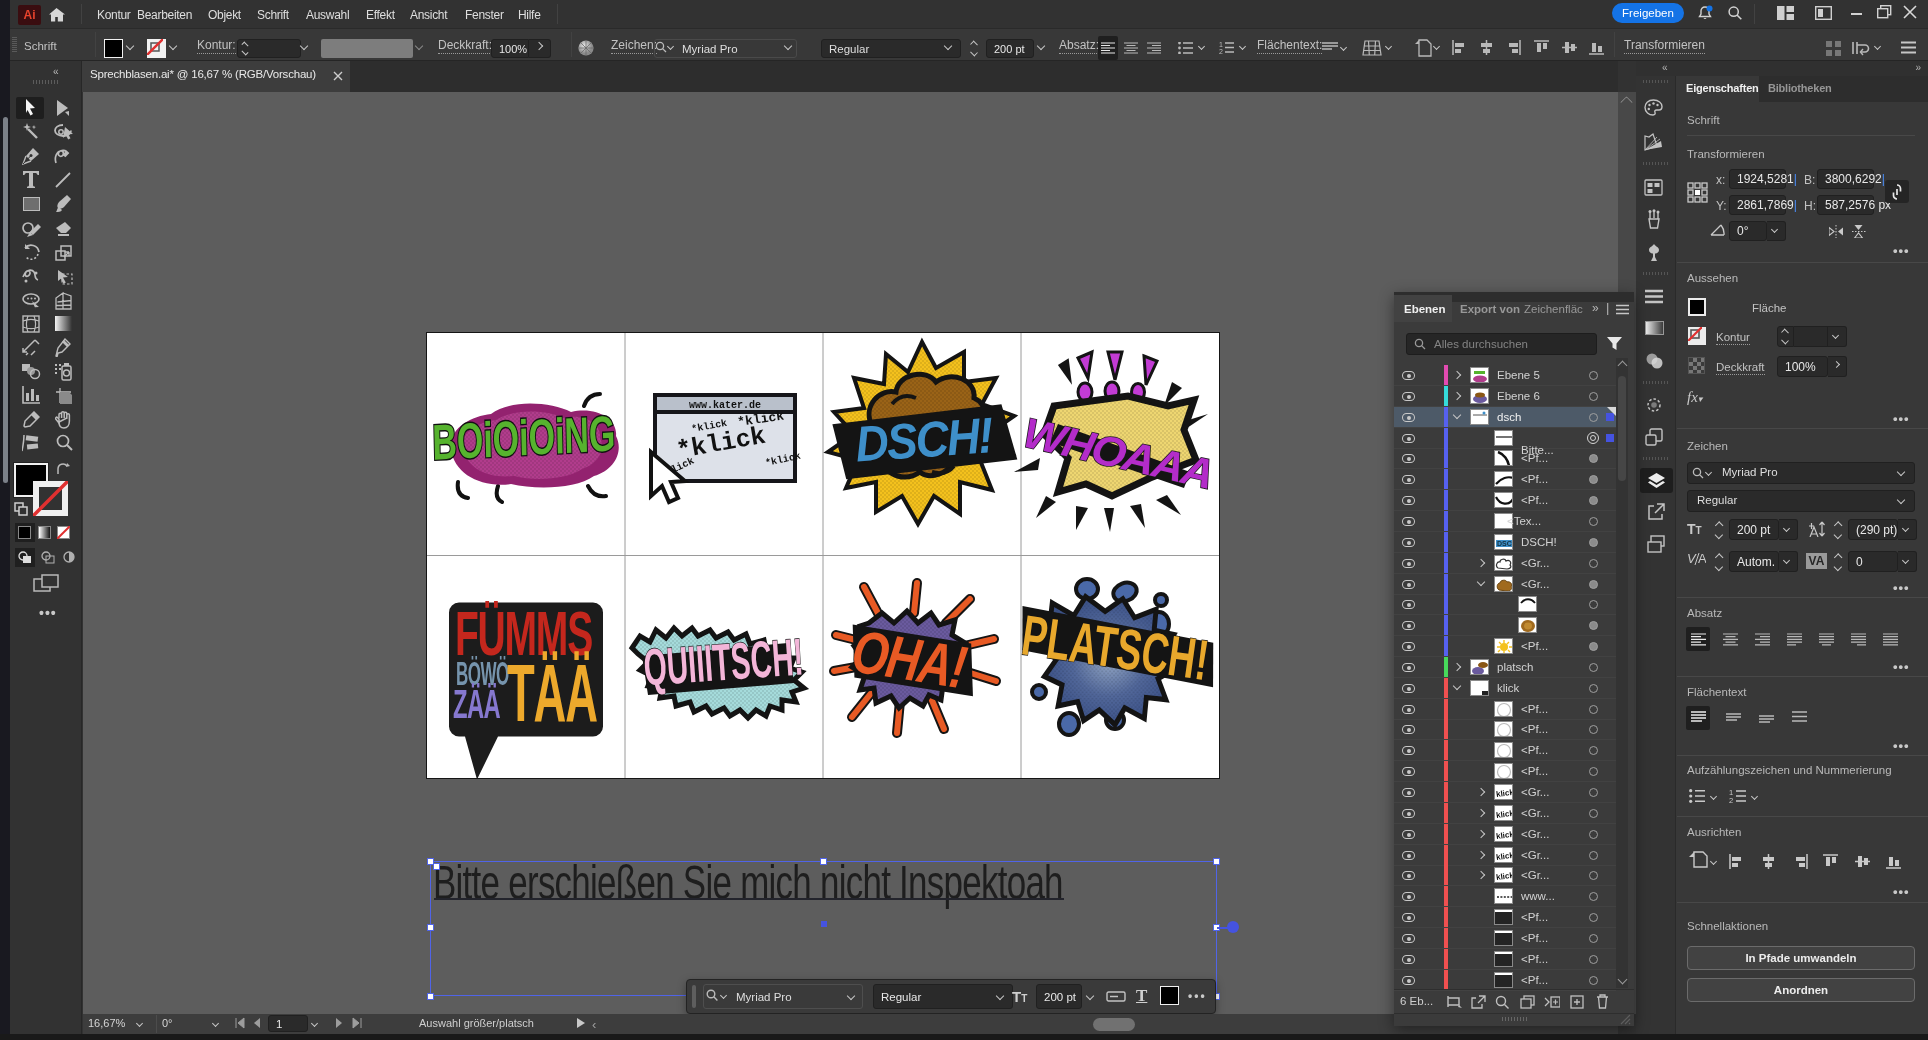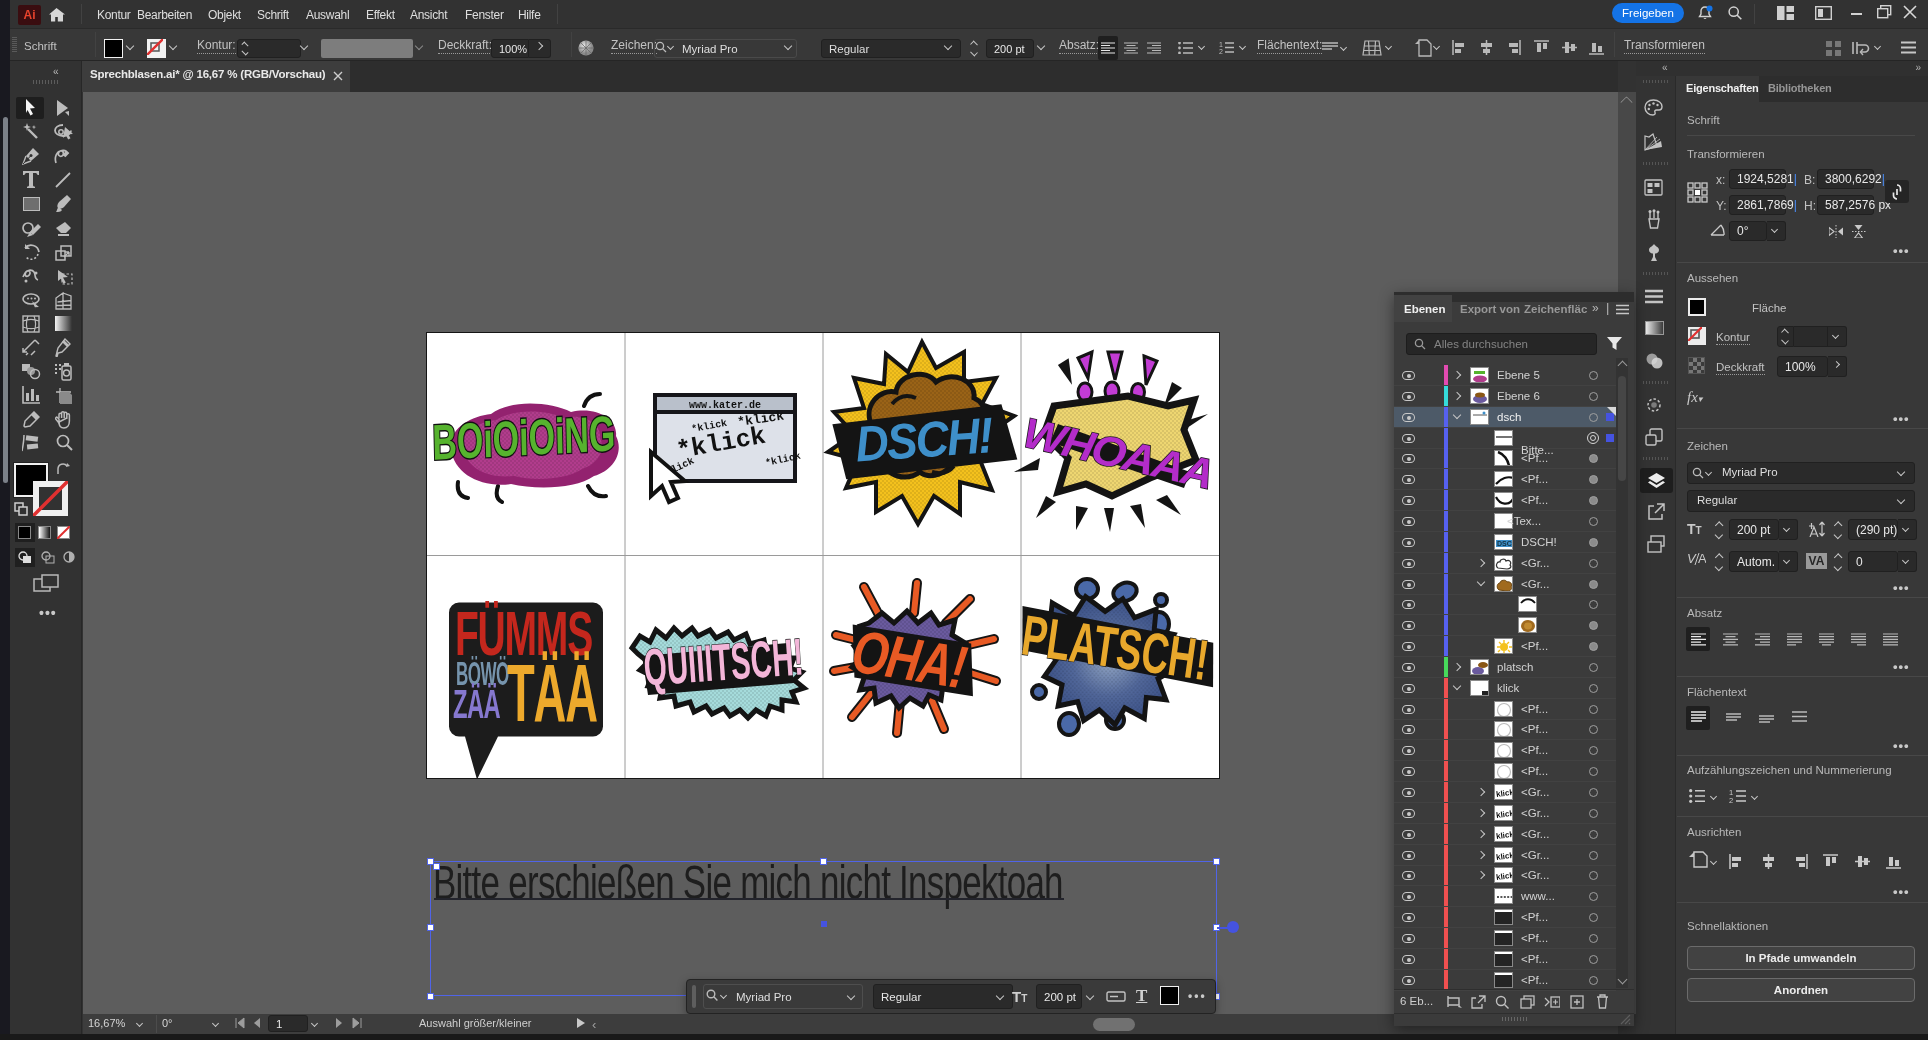--- a/index.html
+++ b/index.html
@@ -231,21 +231,21 @@
   </svg>
 <div class="ab" style="left:1875px;top:44px">
     <span class="cvs"></span>
   </div>
 <svg class="ab" style="left:1901px;top:41px" width="15" height="13" viewBox="0 0 15 13">
     <path d="M0 1.5h15M0 6.5h15M0 11.5h15" stroke="#c6c6c6" stroke-width="1.8"></path>
   </svg>
 
 <div class="ab" style="left:82px;top:61px;width:1536px;height:31px;background:#2d2d2d"></div>
 <div class="ab" style="left:82px;top:61px;width:268px;height:31px;background:#3d3d3d"></div>
-<div class="ab" style="left:90px;top:68px;color:#e9e9e9;font-size:11.5px;font-weight:bold;letter-spacing:-.2px;white-space:nowrap">Sprechblasen.ai* @ 16,67 % (RGB/Vorschau)</div>
+<div class="ab" style="left:90px;top:68px;color:#e9e9e9;font-size:11.5px;font-weight:normal;letter-spacing:-.2px;white-space:nowrap">Sprechblasen.ai* @ 16,67 % (RGB/Vorschau)</div>
 <svg class="ab" style="left:333px;top:71px" width="10" height="10" viewBox="0 0 10 10">
     <path d="M1 1l8 8M9 1L1 9" stroke="#cdcdcd" stroke-width="1.4"></path>
   </svg>
 
 <div class="ab" style="left:0;top:0;width:10px;height:1040px;background:#191920"></div>
 <div class="ab" style="left:3px;top:117px;width:5px;height:366px;background:#7b8089;border-radius:3px"></div>
 <div class="ab" style="left:10px;top:61px;width:72px;height:979px;background:#323232;border-right:1px solid #272727"></div>
 <div class="ab" style="left:53px;top:66px;color:#bbb;font-size:10px;letter-spacing:-1px">«</div>
 <div class="ab" style="left:33px;top:80px;width:26px;height:4px;background:repeating-linear-gradient(90deg,#5c5c5c 0 1px,#323232 1px 3px)"></div>
 <div class="ab" style="left:16px;top:97px;width:28px;height:22px;background:#1e1e1e;border-radius:2px"></div>
@@ -624,21 +624,21 @@
 <div class="ab fld" style="left:268px;top:1015px;width:40px;height:17px;font-size:11.5px">1</div>
 <div class="ab" style="left:312px;top:1021px">
     <span class="cvs"></span>
   </div>
 <svg class="ab" style="left:334px;top:1017px" width="10" height="12" viewBox="0 0 10 12">
     <path d="M2 1l6 5-6 5z" fill="#9d9d9d"></path>
   </svg>
 <svg class="ab" style="left:351px;top:1017px" width="12" height="12" viewBox="0 0 12 12">
     <path d="M10 1v10M2 1l6 5-6 5z" fill="#9d9d9d" stroke="#9d9d9d" stroke-width="1"></path>
   </svg>
-<div class="ab" style="left:419px;top:1017px;color:#cfcfcf;font-size:11px">Auswahl größer/kleiner</div>
+<div class="ab" style="left:419px;top:1017px;color:#cfcfcf;font-size:11px">Auswahl größer/platsch</div>
 <svg class="ab" style="left:576px;top:1017px" width="10" height="12" viewBox="0 0 10 12">
     <path d="M1 1l8 5-8 5z" fill="#c9c9c9"></path>
   </svg>
 <div class="ab" style="left:592px;top:1017px;color:#9d9d9d;font-size:13px">‹</div>
 <div class="ab" style="left:1093px;top:1018px;width:42px;height:13px;background:#717171;border-radius:7px"></div>
 
 <div class="ab" style="left:1618px;top:92px;width:18px;height:922px;background:#484848"></div>
 <div class="ab" style="left:1622px;top:98px;width:9px;height:9px;border-right:1.6px solid #a9a9a9;border-bottom:1.6px solid #a9a9a9;transform:rotate(-135deg);border-radius:1px"></div>
 
 <div class="ab" style="left:1636px;top:61px;width:292px;height:973px;background:#383838"></div>
@@ -963,21 +963,21 @@
 <div class="ab" style="left:1677px;top:902px;width:251px;height:1px;background:#484848"></div>
 <div class="ab" style="left:1687px;top:920px;color:#b9b9b9;font-size:11.5px">Schnellaktionen</div>
 <div class="ab" style="left:1687px;top:946px;width:228px;height:24px;background:#424242;border:1px solid #6b6b6b;border-radius:4px;color:#ececec;font-size:11.5px;font-weight:bold;text-align:center;line-height:22px">In Pfade umwandeln</div>
 <div class="ab" style="left:1687px;top:978px;width:228px;height:24px;background:#424242;border:1px solid #6b6b6b;border-radius:4px;color:#ececec;font-size:11.5px;font-weight:bold;text-align:center;line-height:22px">Anordnen</div>
 
 <div class="ab" style="left:1394px;top:292px;width:240px;height:734px;background:#3b3b3b;box-shadow:0 4px 14px rgba(0,0,0,.45)">
 <div class="ab" style="left:0;top:0;width:240px;height:10px;background:#2d2d2d"></div>
 <div class="ab" style="left:0;top:3px;width:58px;height:27px;background:#424242"></div>
 <div class="ab" style="left:10px;top:11px;color:#f0f0f0;font-size:11.5px;font-weight:bold">Ebenen</div>
 <div class="ab" style="left:66px;top:11px;color:#989898;font-size:11.5px;font-weight:bold">Export von</div>
-<div class="ab" style="left:130px;top:11px;color:#989898;font-size:11.5px;font-weight:bold">Zeichenfläc</div>
+<div class="ab" style="left:130px;top:11px;color:#989898;font-size:11.5px;font-weight:normal">Zeichenfläc</div>
 <div class="ab" style="left:198px;top:9px;color:#b5b5b5;font-size:12px;letter-spacing:-1px">»</div>
 <div class="ab" style="left:212px;top:8px;color:#b5b5b5;font-size:13px">|</div>
 <svg class="ab" style="left:222px;top:12px" width="13" height="11" viewBox="0 0 13 11">
       <path d="M0 1.5h13M0 5.5h13M0 9.5h13" stroke="#c6c6c6" stroke-width="1.6"></path>
     </svg>
 <div class="ab" style="left:12px;top:41px;width:191px;height:22px;background:#262626;border:1px solid #1d1d1d;border-radius:3px"></div>
 <svg class="ab" style="left:20px;top:46px" width="13" height="13" viewBox="0 0 13 13">
       <circle cx="5" cy="5" r="3.6" fill="none" stroke="#9a9a9a" stroke-width="1.3"></circle>
       <path d="M7.6 7.6l3.4 3.4" stroke="#9a9a9a" stroke-width="1.3"></path>
     </svg>

